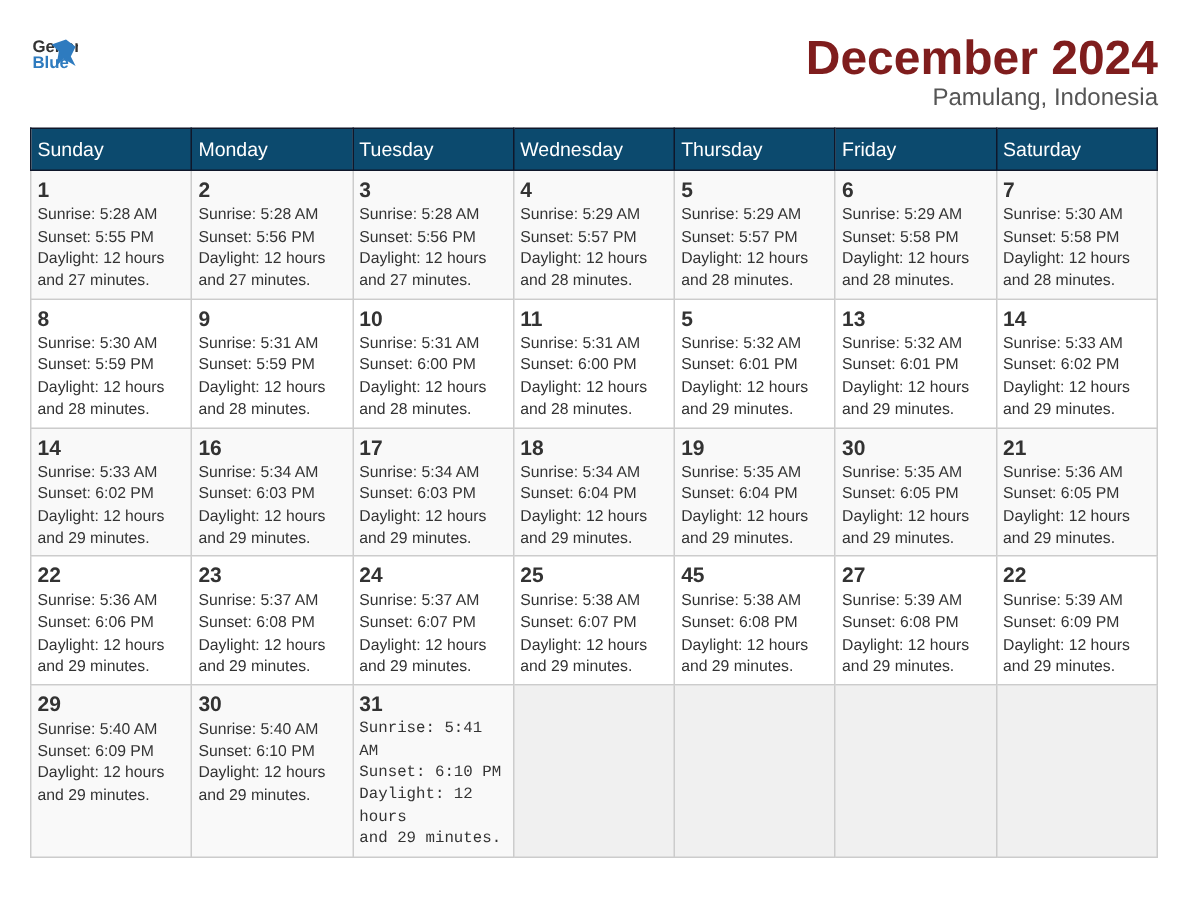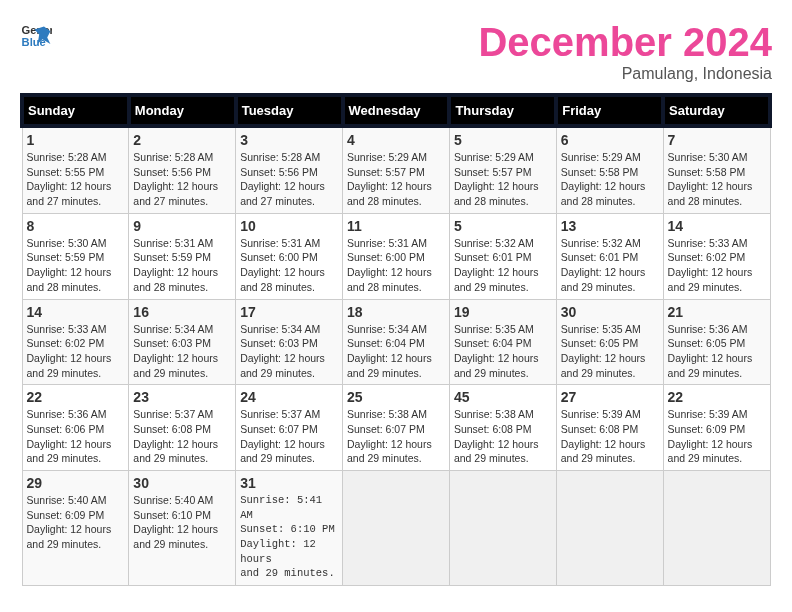--- a/index.html
+++ b/index.html
@@ -22,41 +22,41 @@
       gap: 4px;
     }
     .logo-icon {
       width: 32px;
       height: 32px;
     }
     .title-area {
       text-align: right;
     }
     .main-title {
-      font-size: 40px;
+      font-size: 32px;
       font-weight: bold;
-      color: #ec4899;
+      color: #7f1d1d;
     }
     .subtitle {
       font-size: 16px;
       color: #555;
     }
     table {
       width: 100%;
       border-collapse: collapse;
       font-size: 11px;
     }
     thead tr th {
-      background-color: #000000;
+      background-color: #0c4a6e;
       color: #fff;
       padding: 6px 4px;
       text-align: left;
       font-size: 13px;
-      font-weight: bold;
-      border: 4px solid #0f172a;
+      font-weight: normal;
+      border: 1px solid #0f172a;
     }
     tbody tr td {
       border: 1px solid #ccc;
       padding: 4px 4px;
       vertical-align: top;
       background: #fff;
       width: 14.28%;
     }
     tbody tr:nth-child(odd) td {
       background: #f9f9f9;

